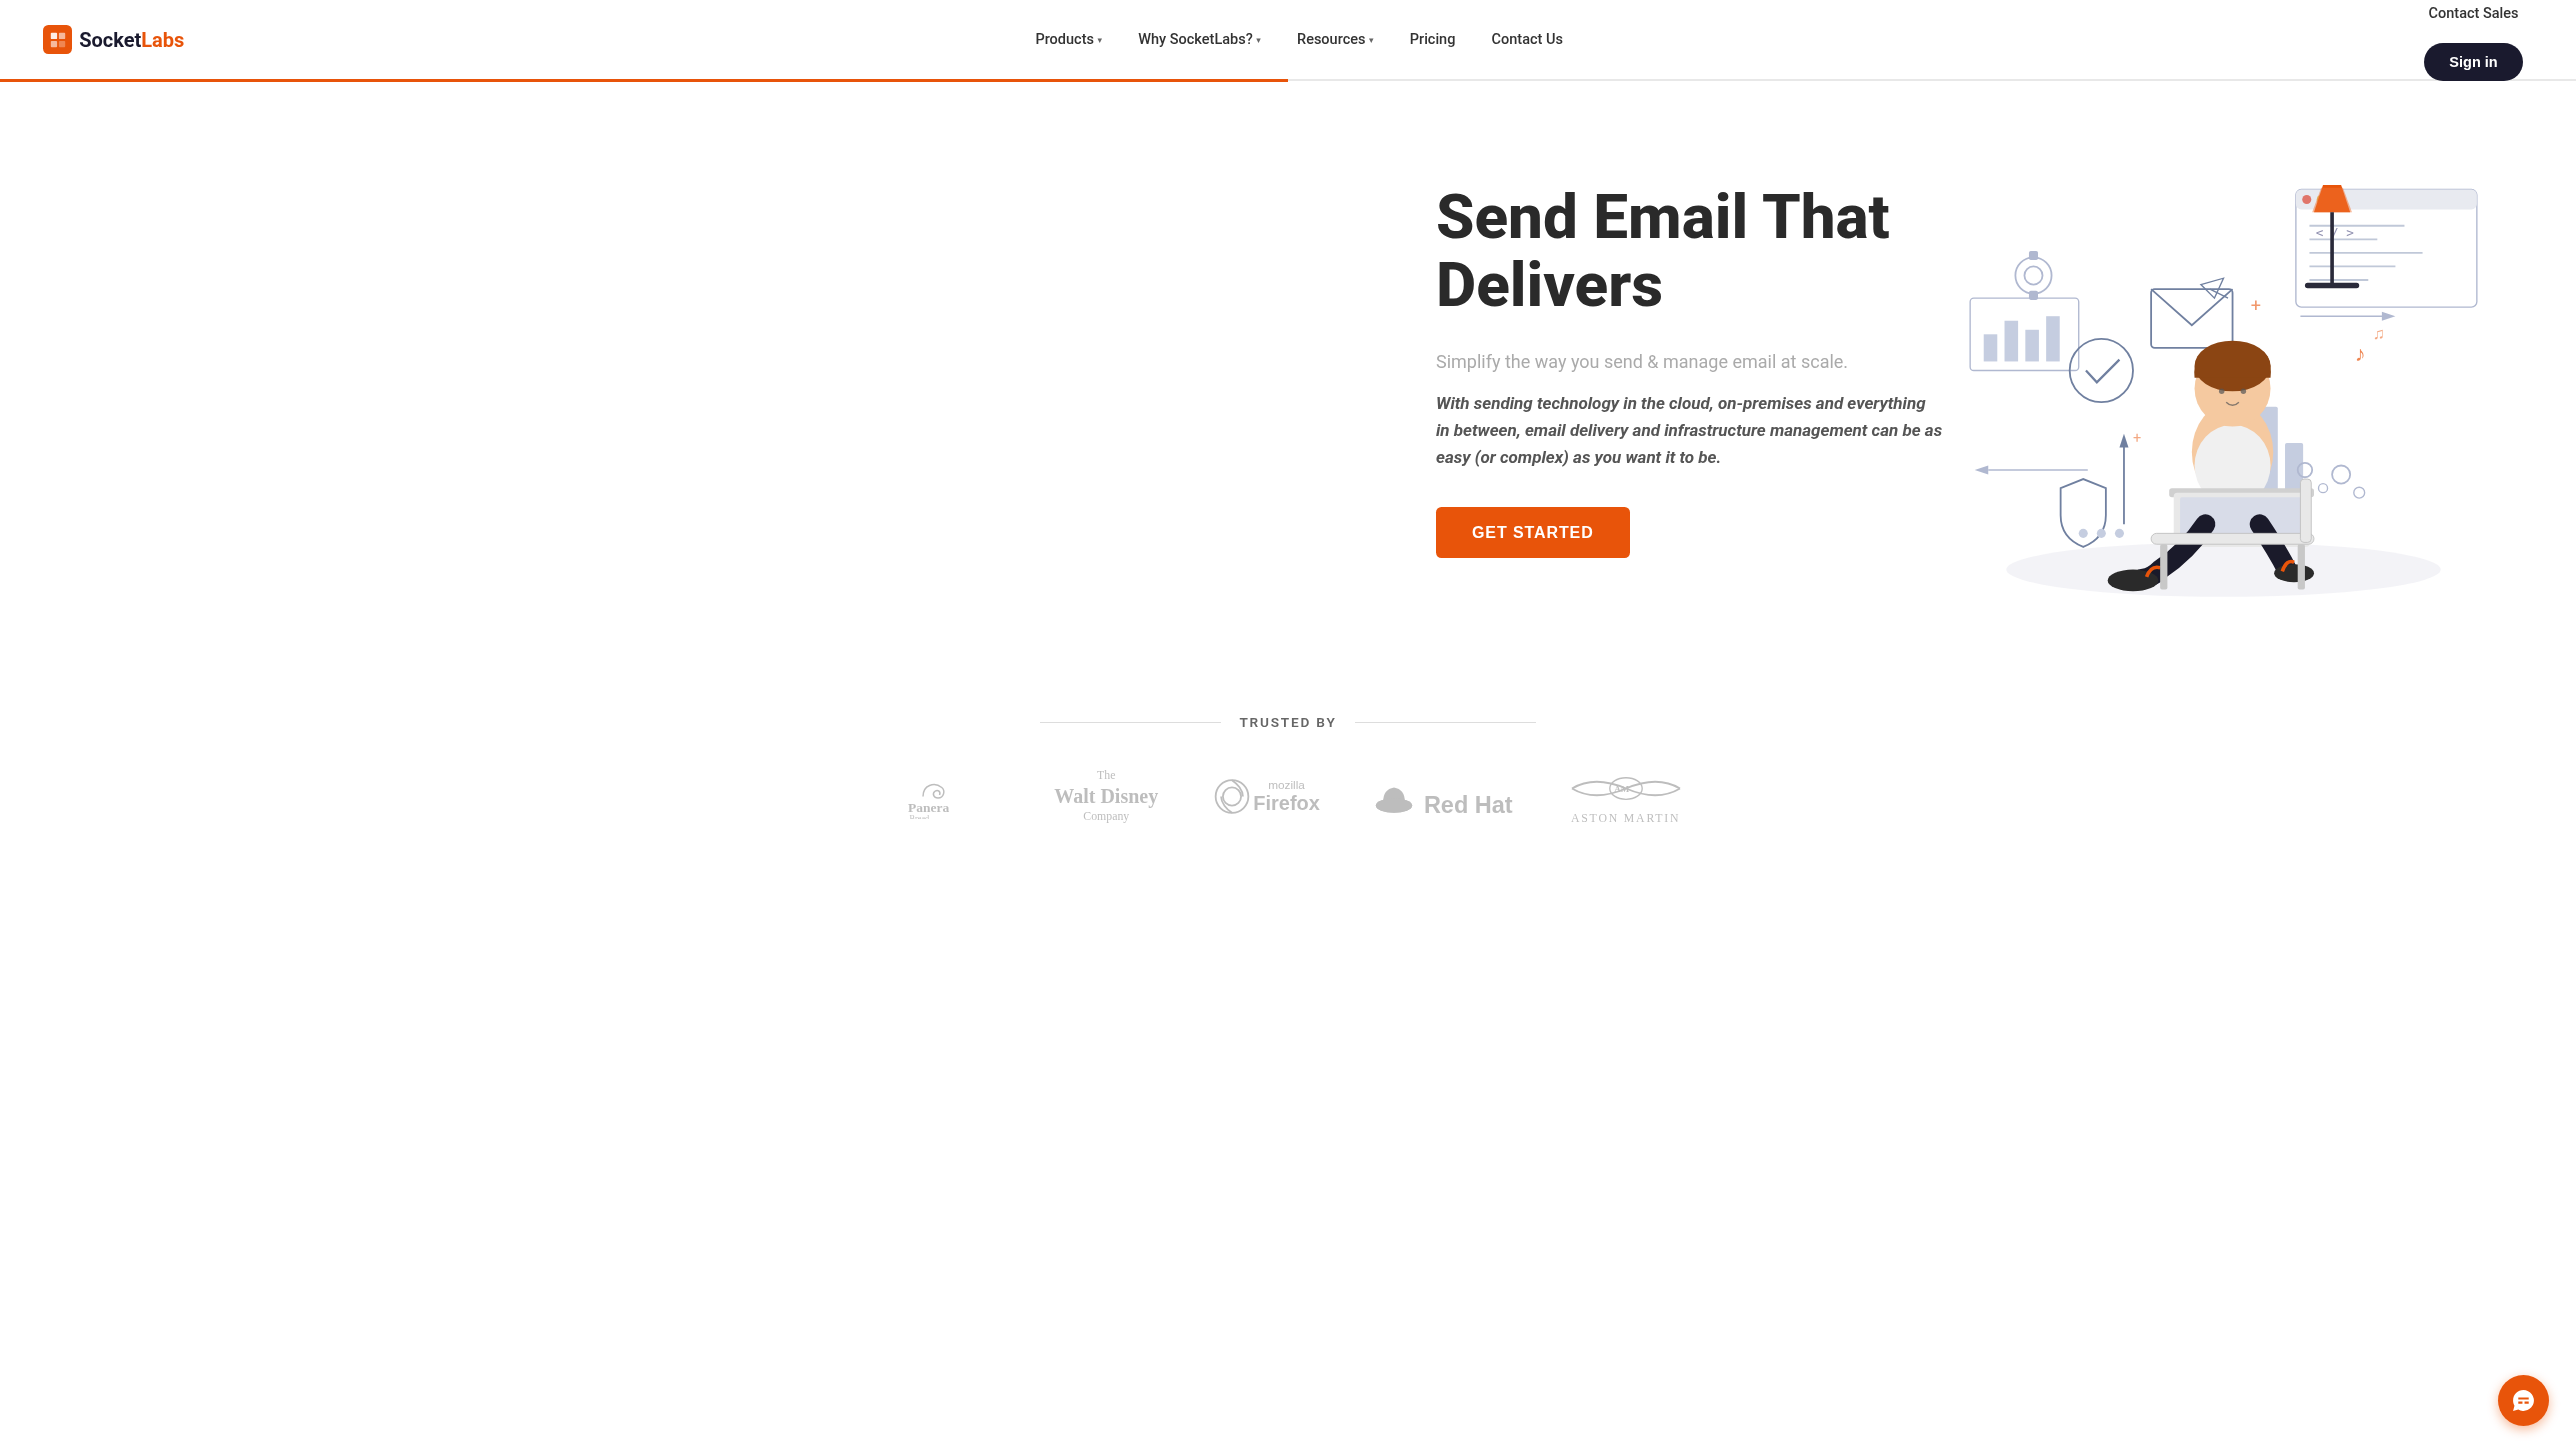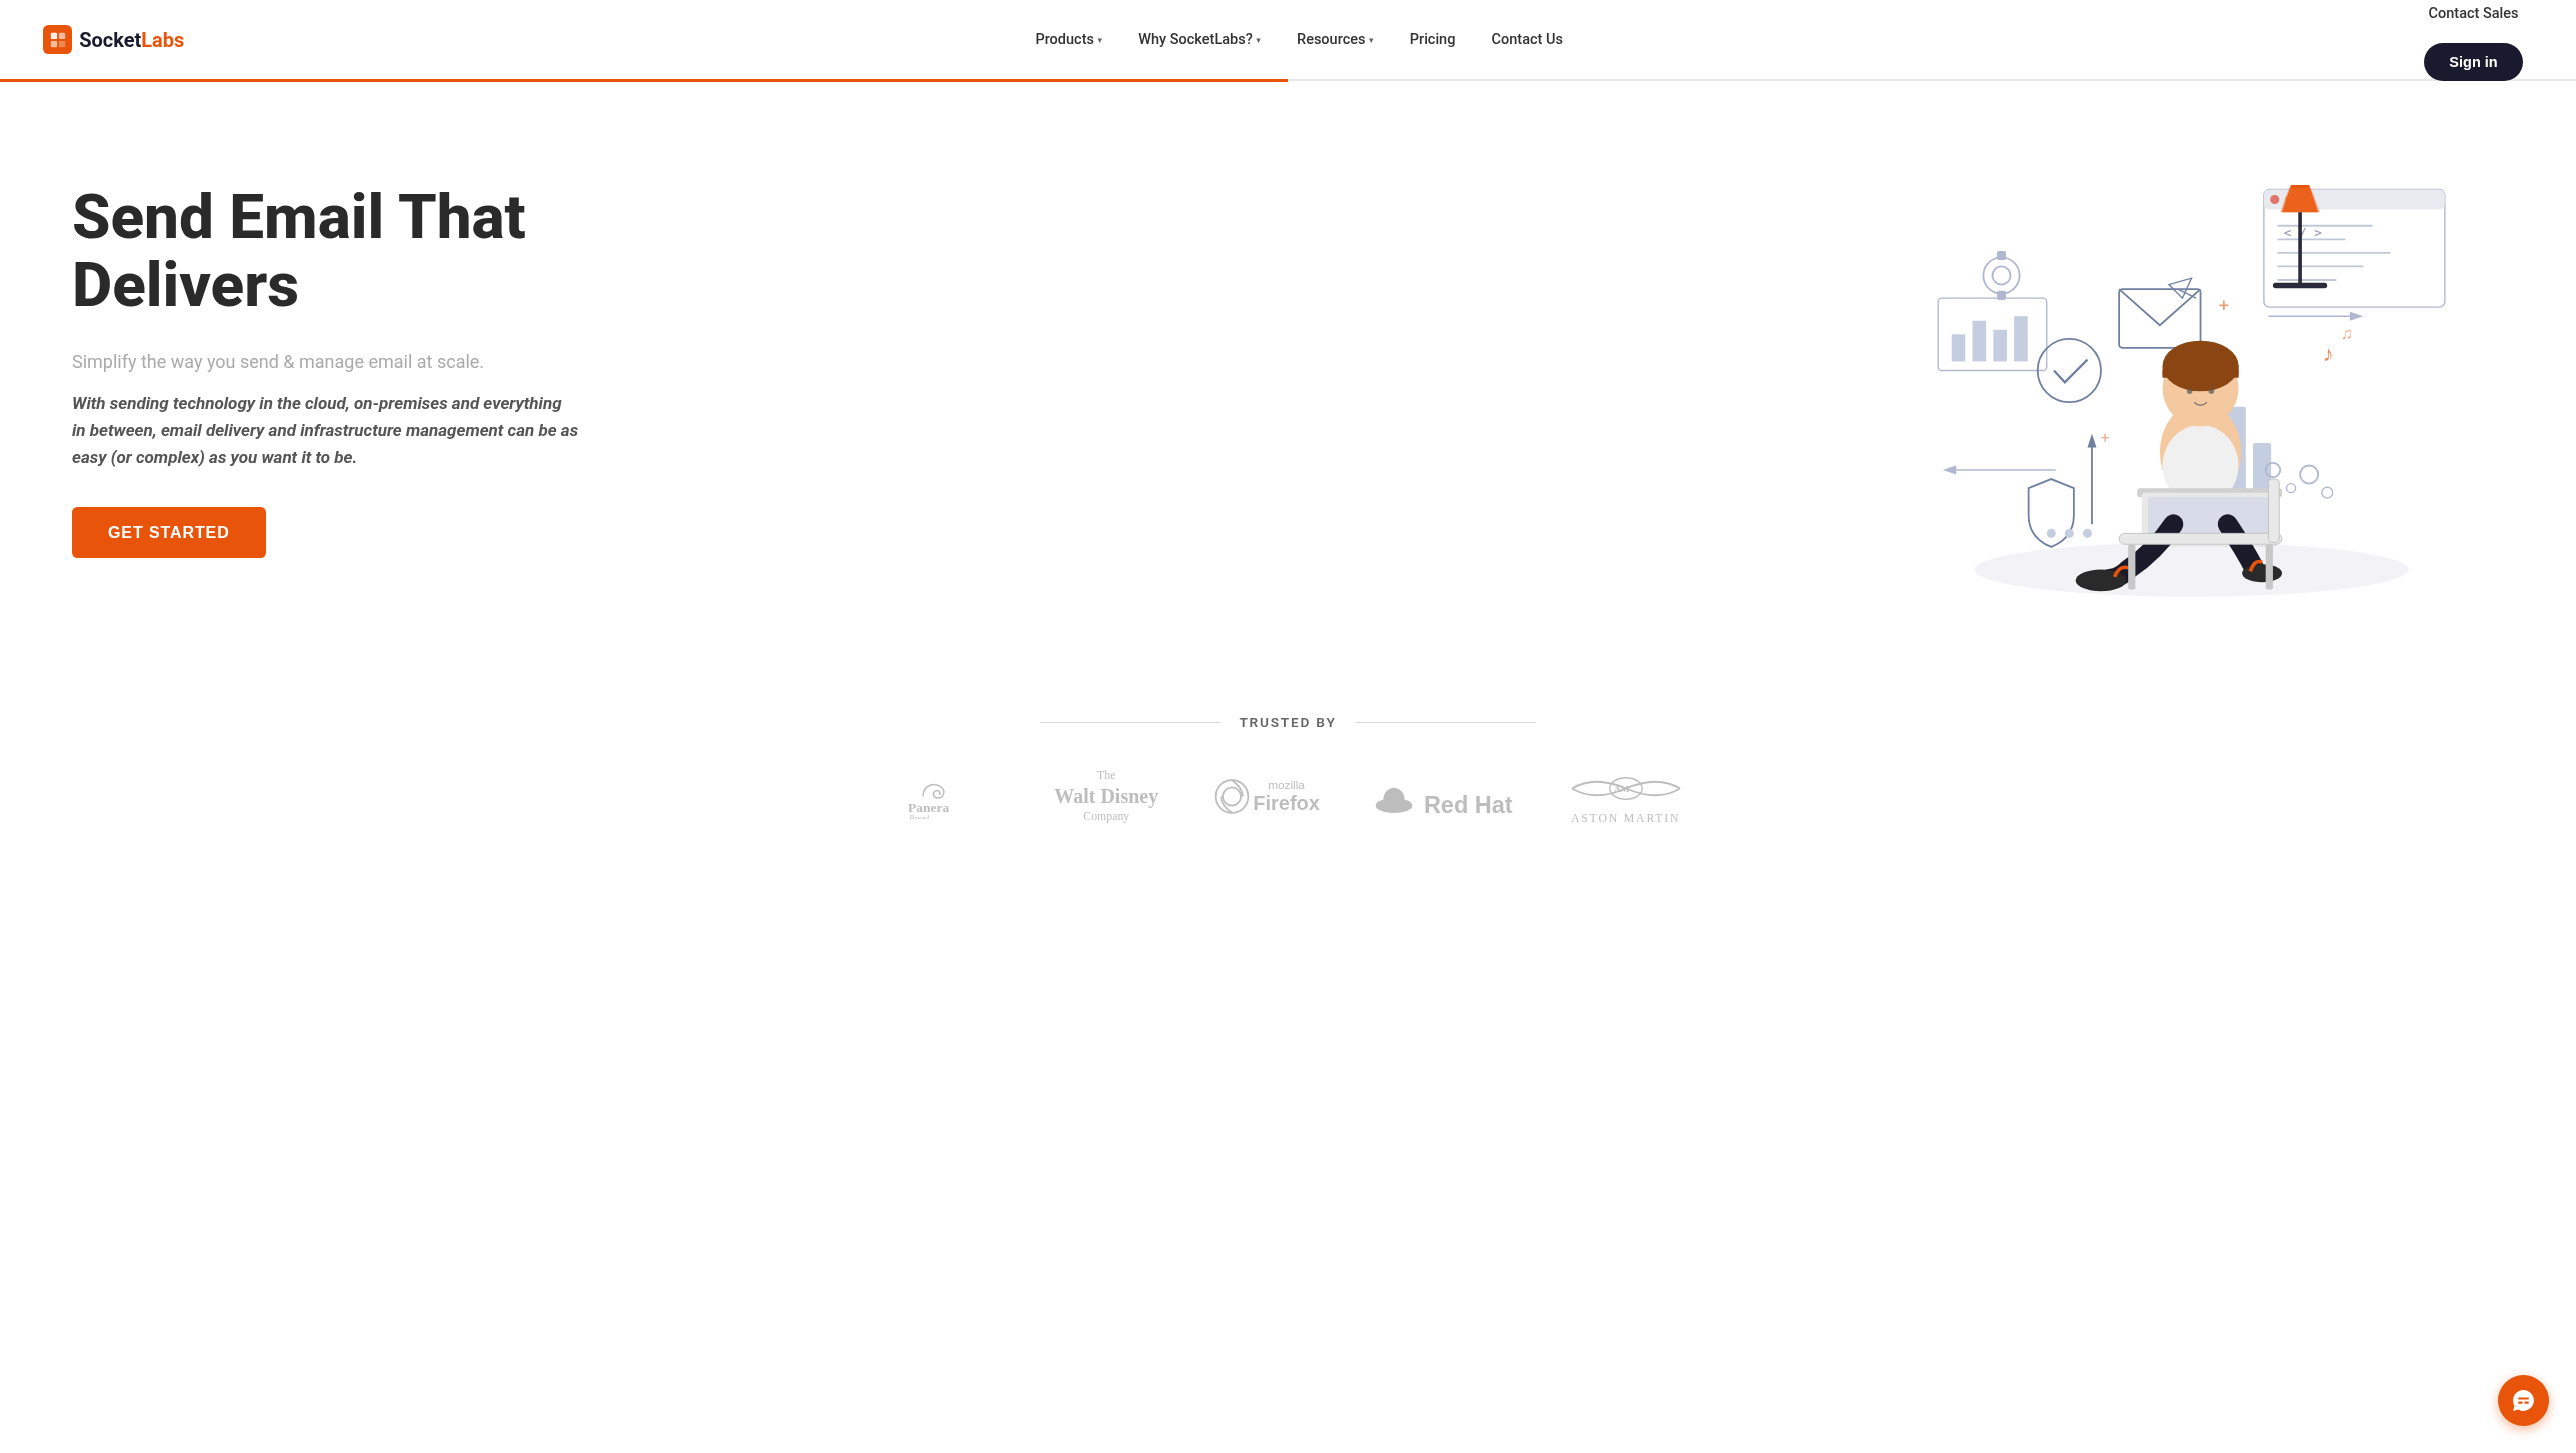--- a/index.html
+++ b/index.html
@@ -93,22 +93,22 @@
       border-radius: 27px;
       font-size: 14.5px;
       font-weight: 600;
       cursor: pointer;
     }
 
     
     .hero {
       display: flex;
       align-items: center;
-      justify-content: space-between;
-      padding: 54px 104px 54px 72px;
+      justify-content: flex-end;
+      padding: 54px 72px 54px 72px;
       min-height: 561px;
       position: relative;
       overflow: hidden;
       background: #fff;
     }
     .hero-content {
       max-width: 507px;
       z-index: 2;
     }
     .hero-title {

